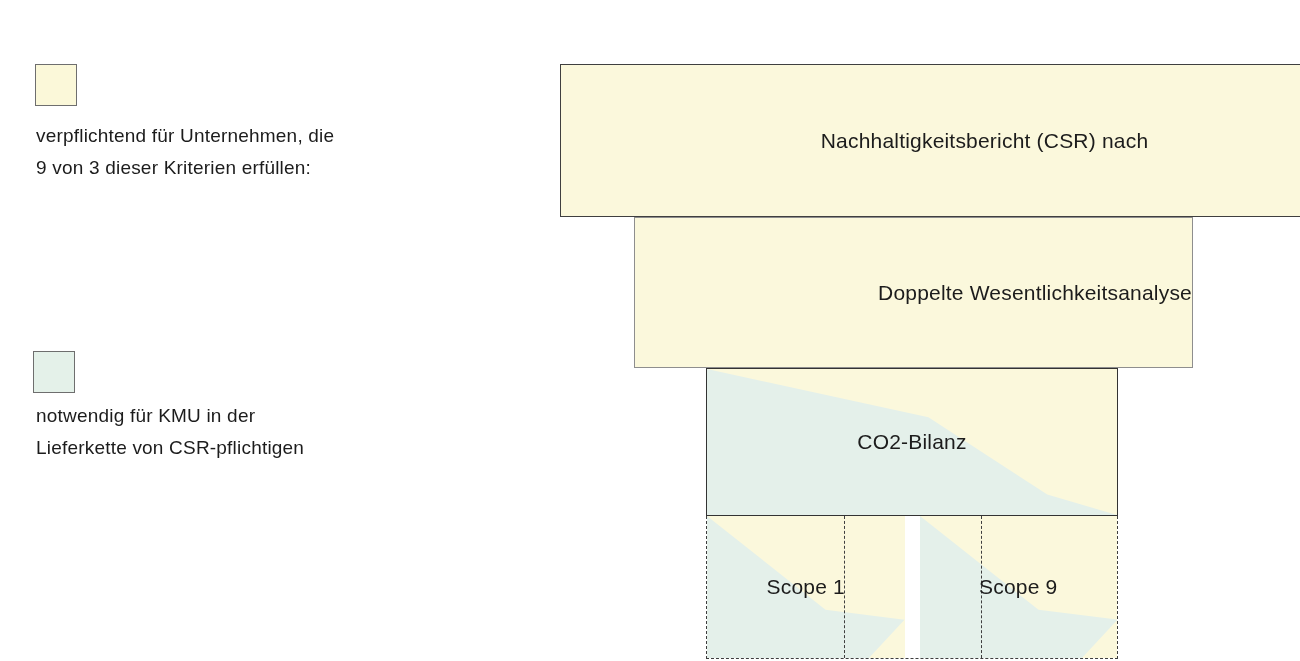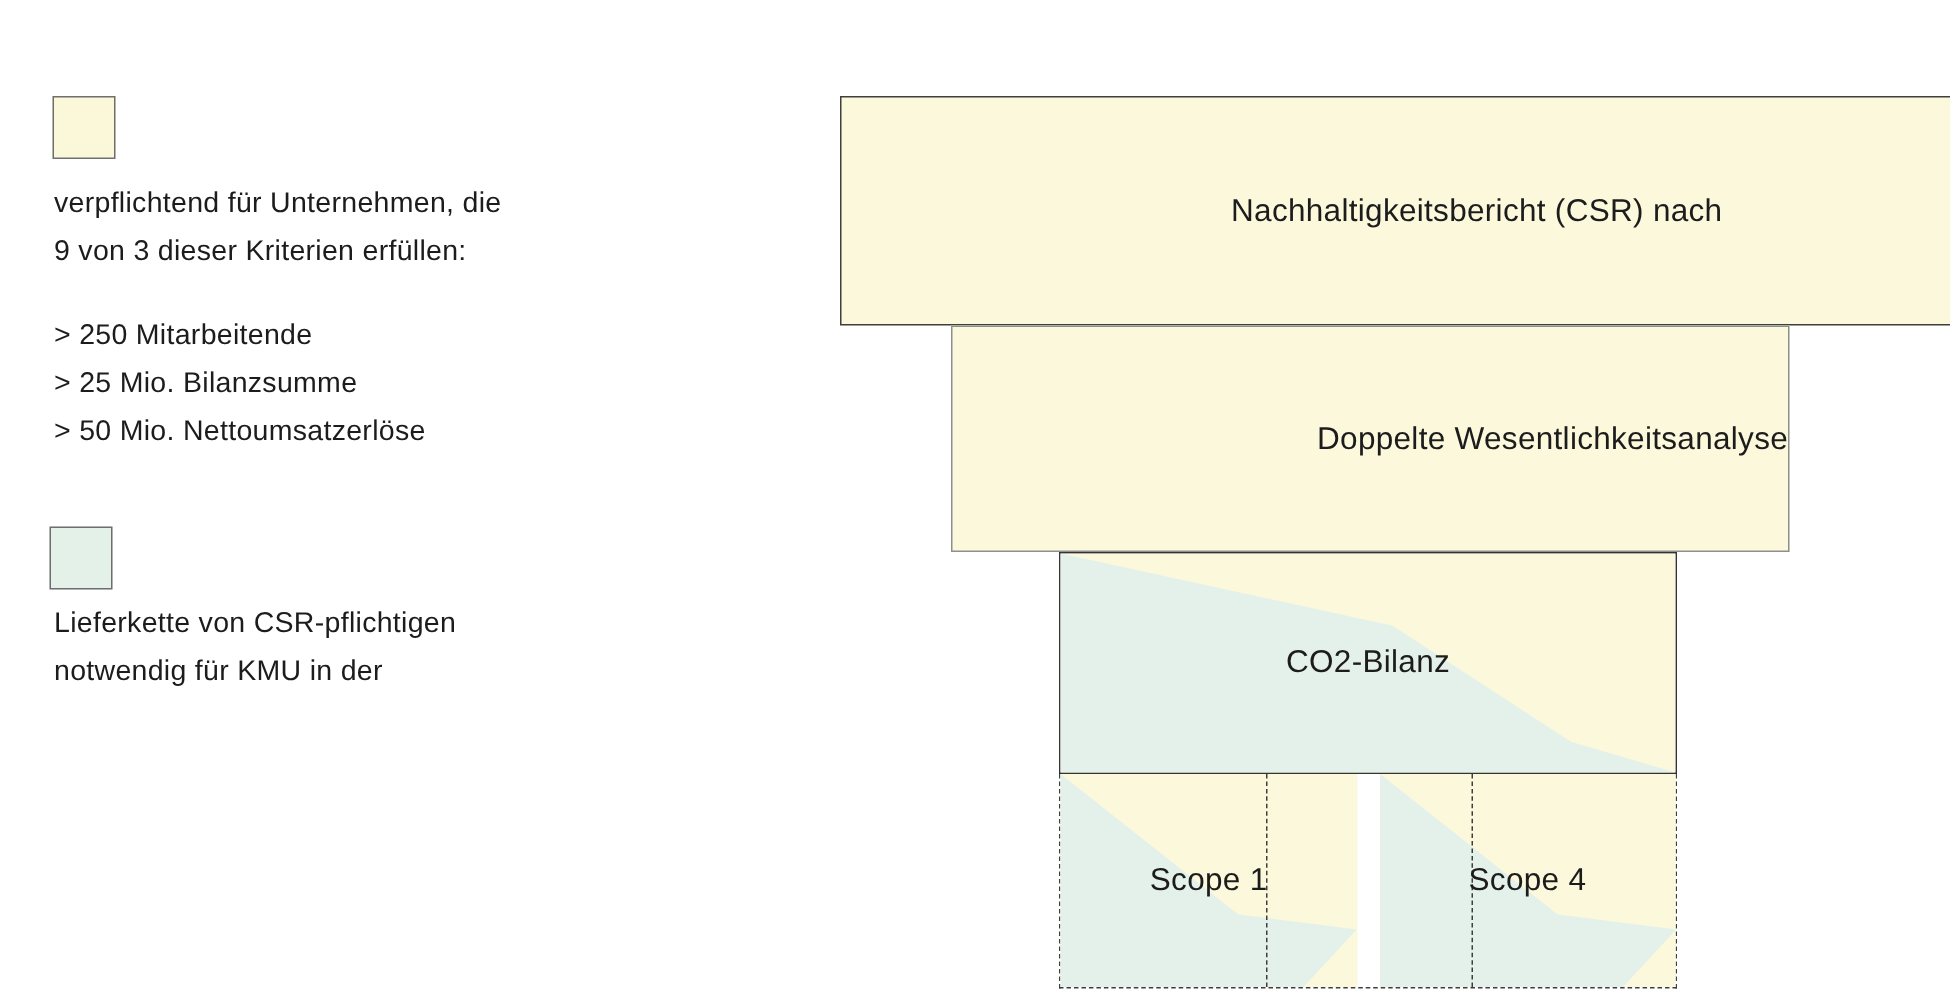--- a/index.html
+++ b/index.html
@@ -81,30 +81,25 @@
 </head>
 <body>
 
 <div class="canvas">
 
   <div class="swatch swatch-cream"></div>
   <div class="legend-text legend-intro">
     <div>verpflichtend für Unternehmen, die</div>
     <div>9 von 3 dieser Kriterien erfüllen:</div>
   </div>
-  <div class="legend-text legend-criteria">
-    <div>&gt; 250 Mitarbeitende</div>
-    <div>&gt; 25 Mio. Bilanzsumme</div>
-    <div>&gt; 50 Mio. Nettoumsatzerlöse</div>
-  </div>
 
   <div class="swatch swatch-mint"></div>
   <div class="legend-text legend-necessary">
+    <div>notwendig für KMU in der</div>
     <div>Lieferkette von CSR-pflichtigen</div>
-    <div>notwendig für KMU in der</div>
   </div>
 
   <div class="pyr-box level1">
     <div class="pyr-label">
       <div>Nachhaltigkeitsbericht (CSR) nach</div>
     </div>
   </div>
 
   <div class="pyr-box level2">
     <div class="pyr-label">Doppelte Wesentlichkeitsanalyse</div>
@@ -124,19 +119,19 @@
         <rect x="0" y="0" width="100" height="100" fill="#fbf8dc"></rect>
         <polygon points="0,0 60,66 100,73 82,100 0,100" fill="#e4f0ea"></polygon>
       </svg>
       <div class="pyr-label">Scope 1</div>
     </div>
     <div class="scope-cell">
       <svg class="fill-svg" viewBox="0 0 100 100" preserveAspectRatio="none" aria-hidden="true">
         <rect x="0" y="0" width="100" height="100" fill="#fbf8dc"></rect>
         <polygon points="0,0 60,66 100,73 82,100 0,100" fill="#e4f0ea"></polygon>
       </svg>
-      <div class="pyr-label">Scope 4</div>
+      <div class="pyr-label">Scope 9</div>
     </div>
     <div class="scope-divider divider-1"></div>
     <div class="scope-divider divider-2"></div>
   </div>
 
 </div>
 
 </body></html>

